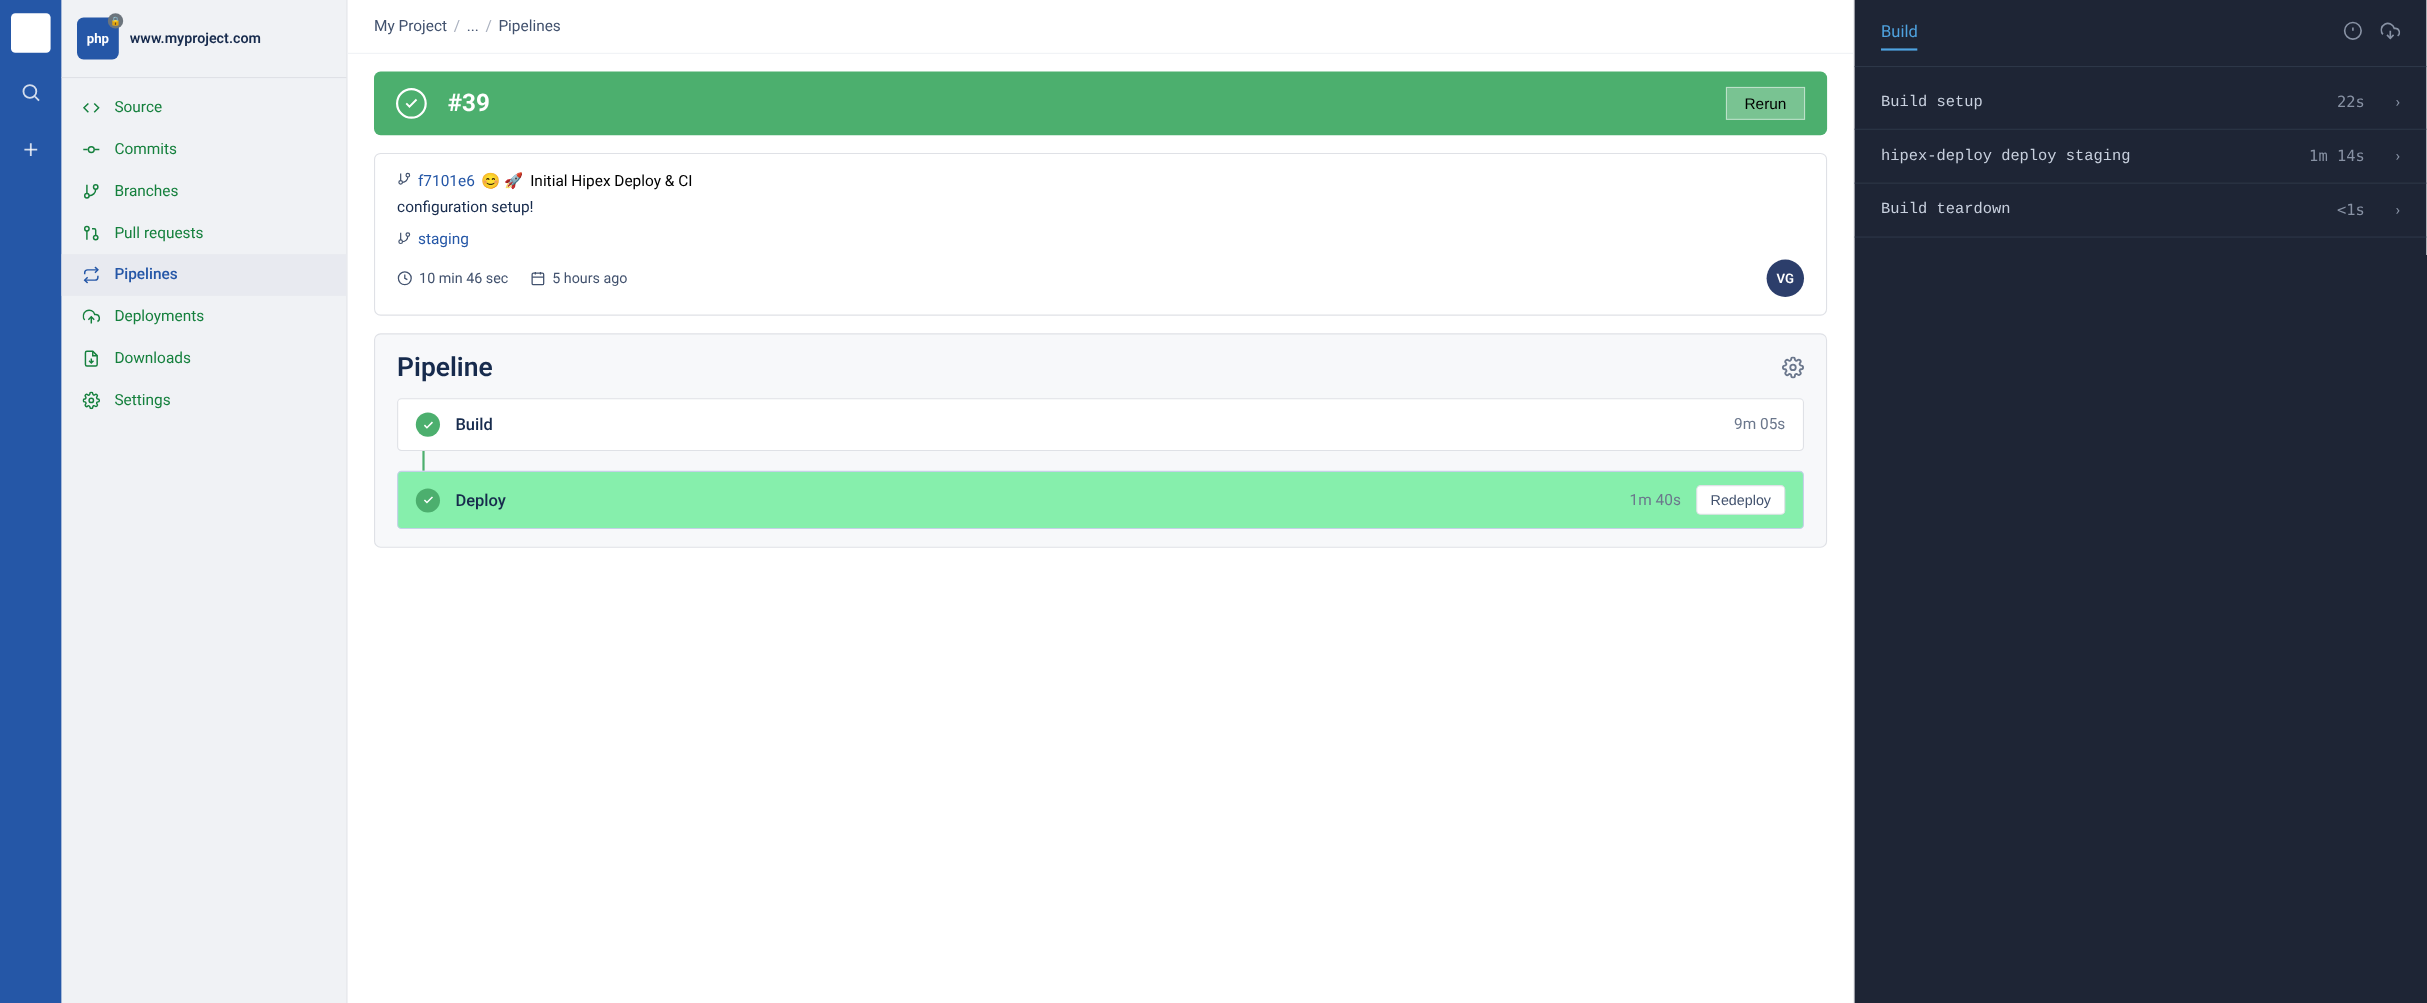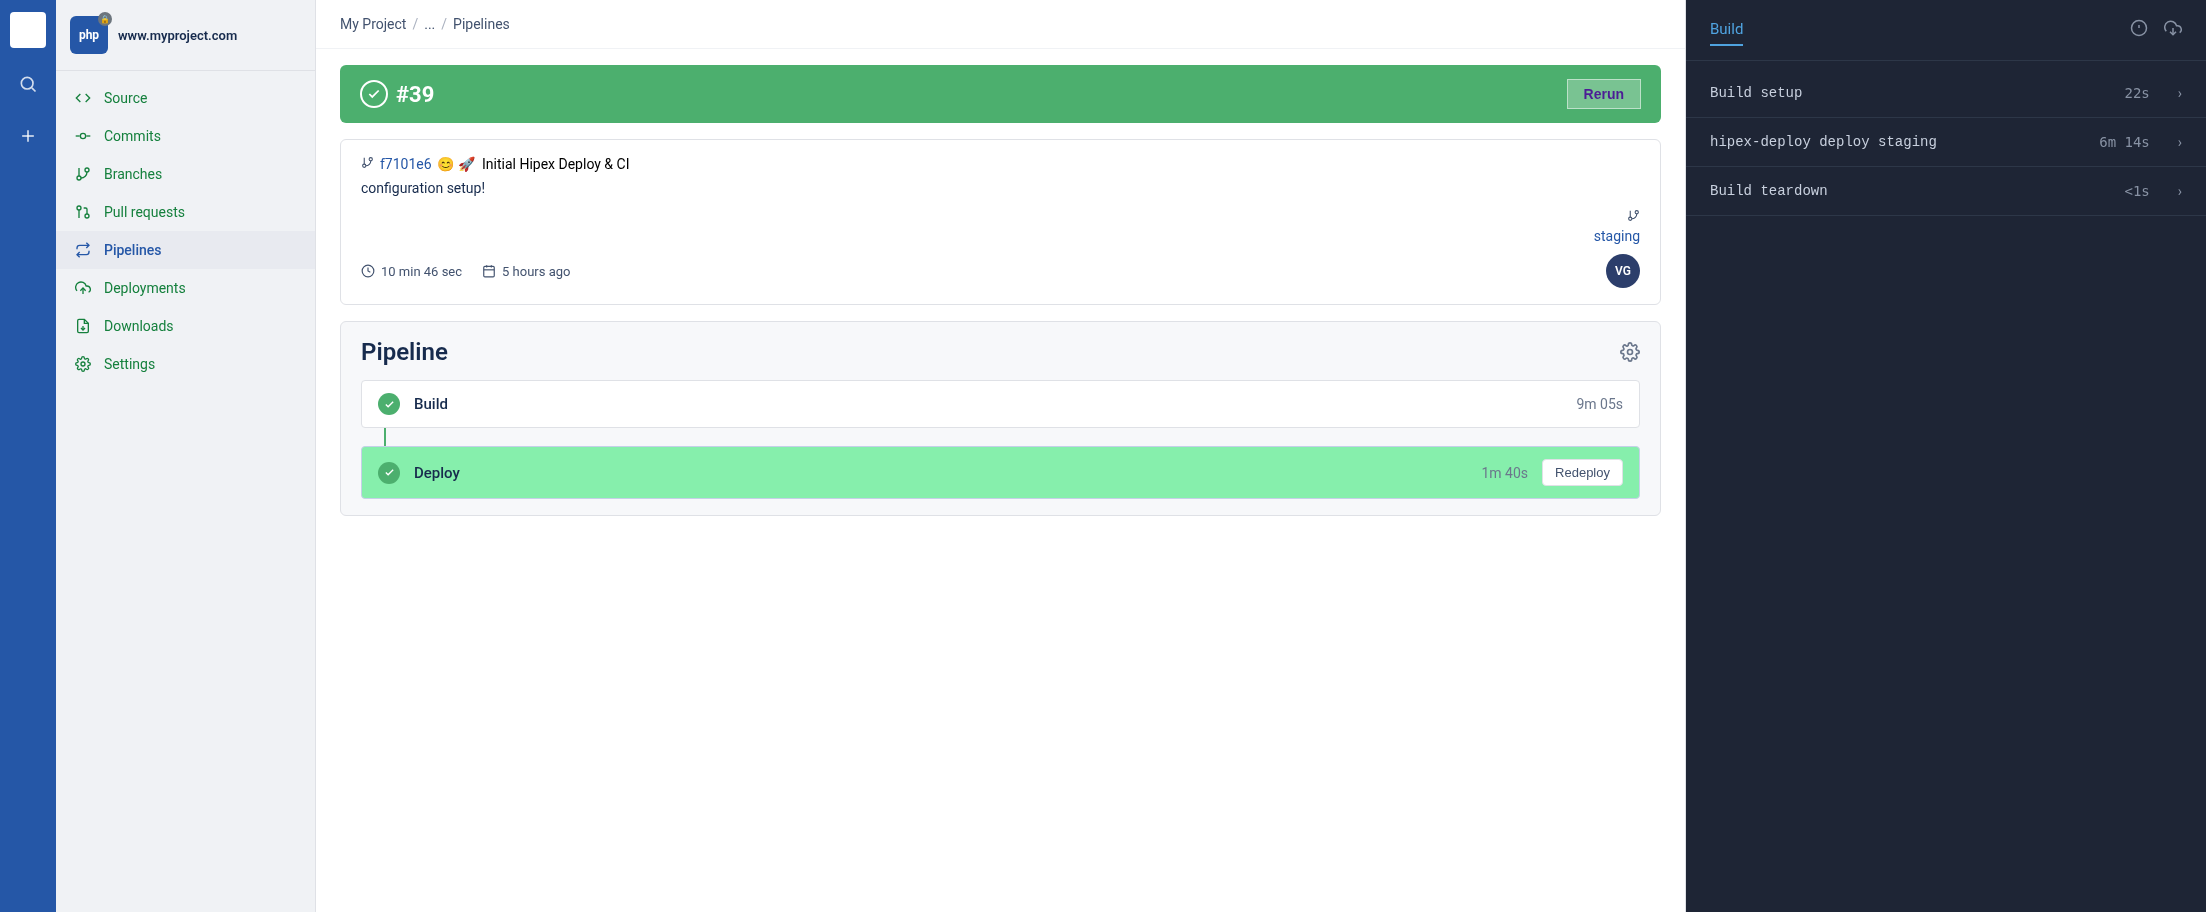--- a/index.html
+++ b/index.html
@@ -120,42 +120,42 @@
     
     .pipeline-header {
       background: #4caf6e;
       border-radius: 6px;
       display: flex;
       align-items: center;
       justify-content: space-between;
       padding: 14px 20px;
       margin-bottom: 16px;
     }
-    .pipeline-header .left { display: flex; align-items: center; gap: 8px; }
+    .pipeline-header .left { display: flex; align-items: center; gap: 19px; }
     .pipeline-header .check-circle {
       width: 28px; height: 28px;
       border: 2px solid white;
       border-radius: 50%;
       display: flex; align-items: center; justify-content: center;
       color: white; font-size: 14px;
     }
     .pipeline-header .pipeline-num {
       color: white;
       font-size: 22px;
       font-weight: 700;
     }
     .rerun-btn {
       background: rgba(255,255,255,0.25);
-      color: #4c1d95;
+      color: #000000;
       border: 1px solid rgba(255,255,255,0.5);
       border-radius: 0;
       padding: 6px 16px;
       font-size: 14px;
       cursor: pointer;
-      font-weight: 700;
+      font-weight: 400;
     }
 
     
     .commit-card {
       background: white;
       border: 1px solid #dfe1e6;
       border-radius: 6px;
       padding: 16px 20px;
       margin-bottom: 16px;
     }
@@ -163,23 +163,22 @@
       display: flex;
       align-items: center;
       gap: 6px;
       margin-bottom: 6px;
       font-size: 14px;
     }
     .commit-hash-line .branch-icon { color: #42526e; }
     .commit-hash { color: #2557a7; font-weight: 400; cursor: pointer; }
     .commit-message { font-size: 14px; color: #172b4d; margin-bottom: 10px; line-height: 1.5; }
     .commit-branch-line {
-      display: flex; align-items: flex-end; gap: 6px;
+      display: flex; align-items: flex-start; gap: 6px;
       margin-bottom: 10px;
-      flex-direction: column;
     }
     .commit-branch-link { color: #2557a7; font-size: 14px; cursor: pointer; }
     .commit-meta {
       display: flex; align-items: center; gap: 20px;
     }
     .meta-item { display: flex; align-items: center; gap: 6px; font-size: 13px; color: #42526e; }
     .avatar-circle {
       width: 34px; height: 34px;
       background: #2c3e6b;
       border-radius: 50%;
@@ -541,21 +540,21 @@
     <div class="build-step-row">
       <span class="build-step-name">Build setup</span>
       <div class="build-step-right">
         <span class="build-step-time">22s</span>
         <span class="chevron-right">›</span>
       </div>
     </div>
     <div class="build-step-row">
       <span class="build-step-name">hipex-deploy deploy staging</span>
       <div class="build-step-right">
-        <span class="build-step-time">6m 14s</span>
+        <span class="build-step-time">1m 14s</span>
         <span class="chevron-right">›</span>
       </div>
     </div>
     <div class="build-step-row">
       <span class="build-step-name">Build teardown</span>
       <div class="build-step-right">
         <span class="build-step-time">&lt;1s</span>
         <span class="chevron-right">›</span>
       </div>
     </div>

